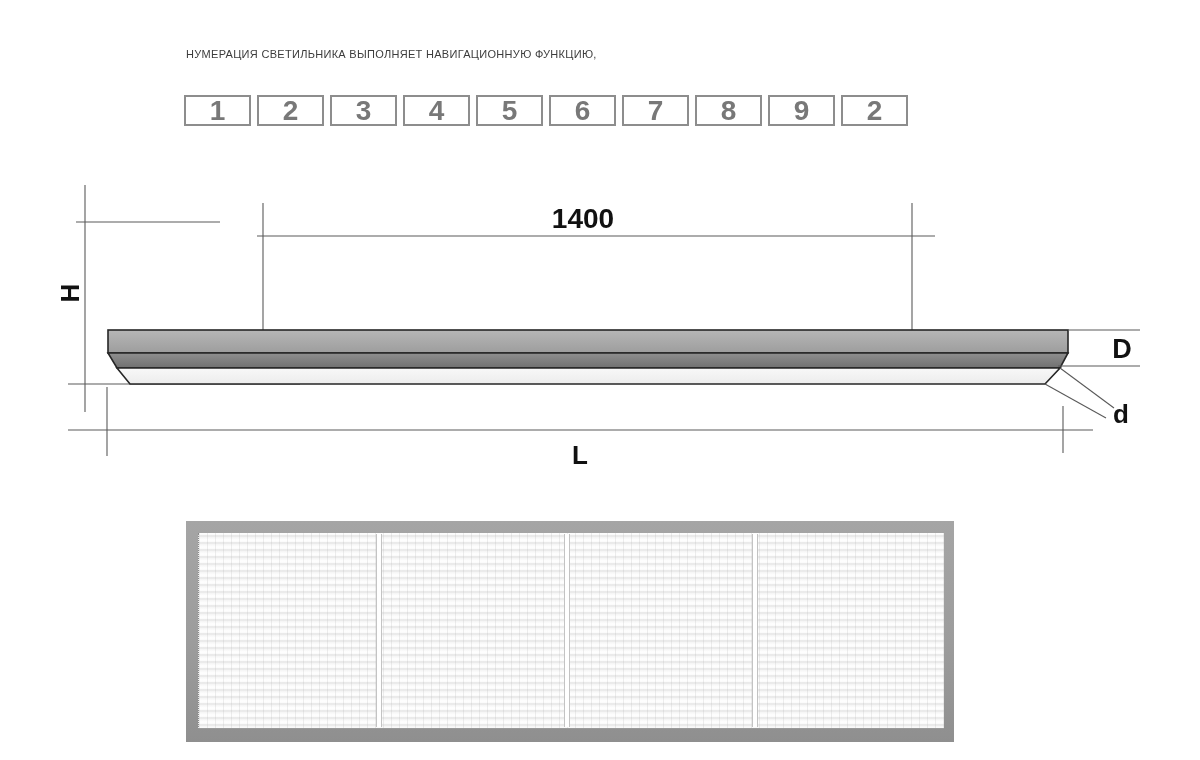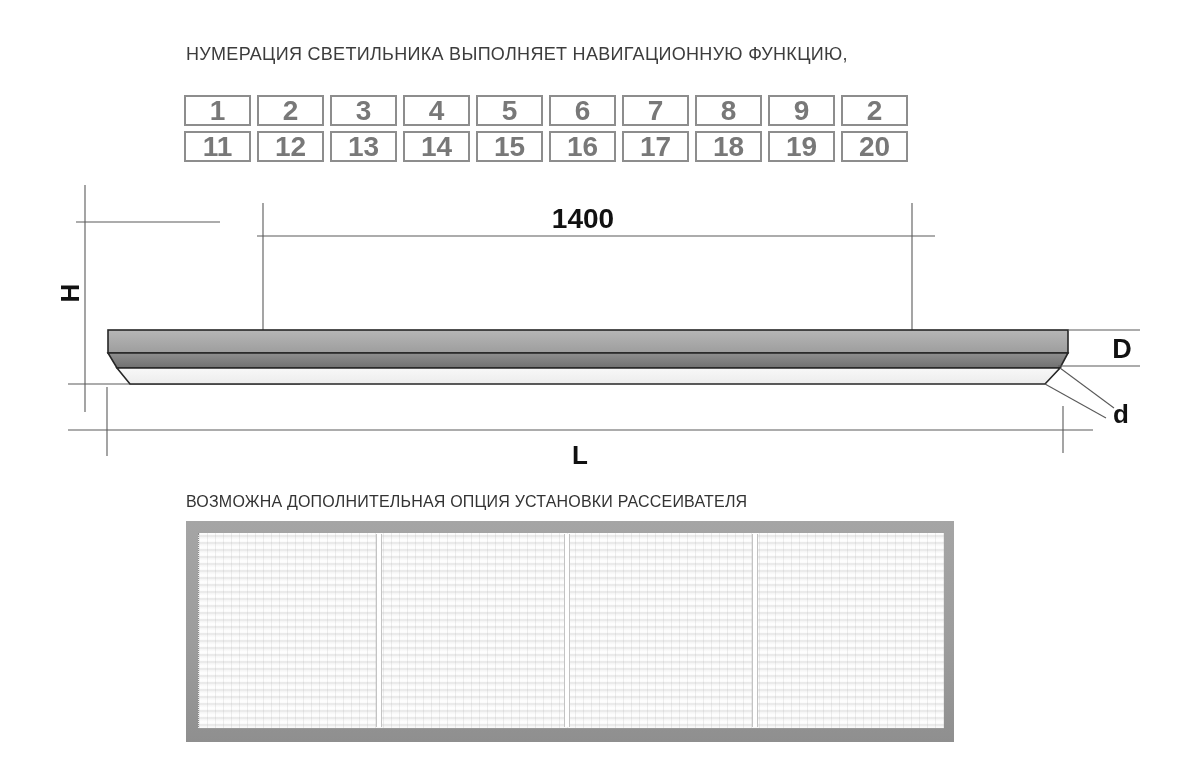--- a/index.html
+++ b/index.html
@@ -5,21 +5,21 @@
   html,body { margin:0; padding:0; background:#ffffff; }
   #stage {
     position:relative; width:1200px; height:760px; overflow:hidden;
     background:#ffffff;
     font-family:"Liberation Sans", sans-serif;
   }
 
   
   .headline {
     position:absolute; left:186px; top:45px;
-    font-size:18px; line-height:19px; letter-spacing:0.3px;
+    font-size:11px; line-height:19px; letter-spacing:0.3px;
     color:#3c3c3c; white-space:nowrap;
   }
 
   
   .number-grid { position:absolute; left:184px; top:95px; }
   .num-row { display:flex; gap:6px; margin-bottom:5px; }
   .num-box {
     width:67px; height:31px; box-sizing:border-box;
     border:2px solid #8d8d8d; background:#ffffff;
     display:flex; align-items:center; justify-content:center;
@@ -74,32 +74,20 @@
         <div class="num-box">2</div>
         <div class="num-box">3</div>
         <div class="num-box">4</div>
         <div class="num-box">5</div>
         <div class="num-box">6</div>
         <div class="num-box">7</div>
         <div class="num-box">8</div>
         <div class="num-box">9</div>
         <div class="num-box">2</div>
       </div>
-      <div class="num-row">
-        <div class="num-box">11</div>
-        <div class="num-box">12</div>
-        <div class="num-box">13</div>
-        <div class="num-box">14</div>
-        <div class="num-box">15</div>
-        <div class="num-box">16</div>
-        <div class="num-box">17</div>
-        <div class="num-box">18</div>
-        <div class="num-box">19</div>
-        <div class="num-box">20</div>
-      </div>
     </div>
 
   <svg id="diagram" viewBox="0 0 1200 300" xmlns="http://www.w3.org/2000/svg">
     <defs>
       <linearGradient id="gTop" x1="0" y1="0" x2="0" y2="1">
         <stop offset="0" stop-color="#b6b6b6"></stop>
           <stop offset="1" stop-color="#9d9d9d"></stop>
       </linearGradient>
       <linearGradient id="gMid" x1="0" y1="0" x2="0" y2="1">
         <stop offset="0" stop-color="#8f8f8f"></stop>
@@ -133,21 +121,20 @@
     <line class="thin" x1="107" y1="207" x2="107" y2="276"></line>
     <line class="thin" x1="1063" y1="226" x2="1063" y2="273"></line>
 
     <text x="583" y="48" font-size="28" text-anchor="middle">1400</text>
     <text x="70" y="122" font-size="26" text-anchor="middle" transform="rotate(-90 70 113)">H</text>
     <text x="1122" y="178" font-size="27" text-anchor="middle">D</text>
     <text x="1121" y="243" font-size="26" text-anchor="middle">d</text>
     <text x="580" y="284" font-size="26" text-anchor="middle">L</text>
   </svg>
 
-  <div class="caption">ВОЗМОЖНА ДОПОЛНИТЕЛЬНАЯ ОПЦИЯ УСТАНОВКИ РАССЕИВАТЕЛЯ</div>
 
   <div class="photo">
     <div class="panel">
       <div class="divider d1"></div>
       <div class="divider d2"></div>
       <div class="divider d3"></div>
     </div>
   </div>
 
 </div>

